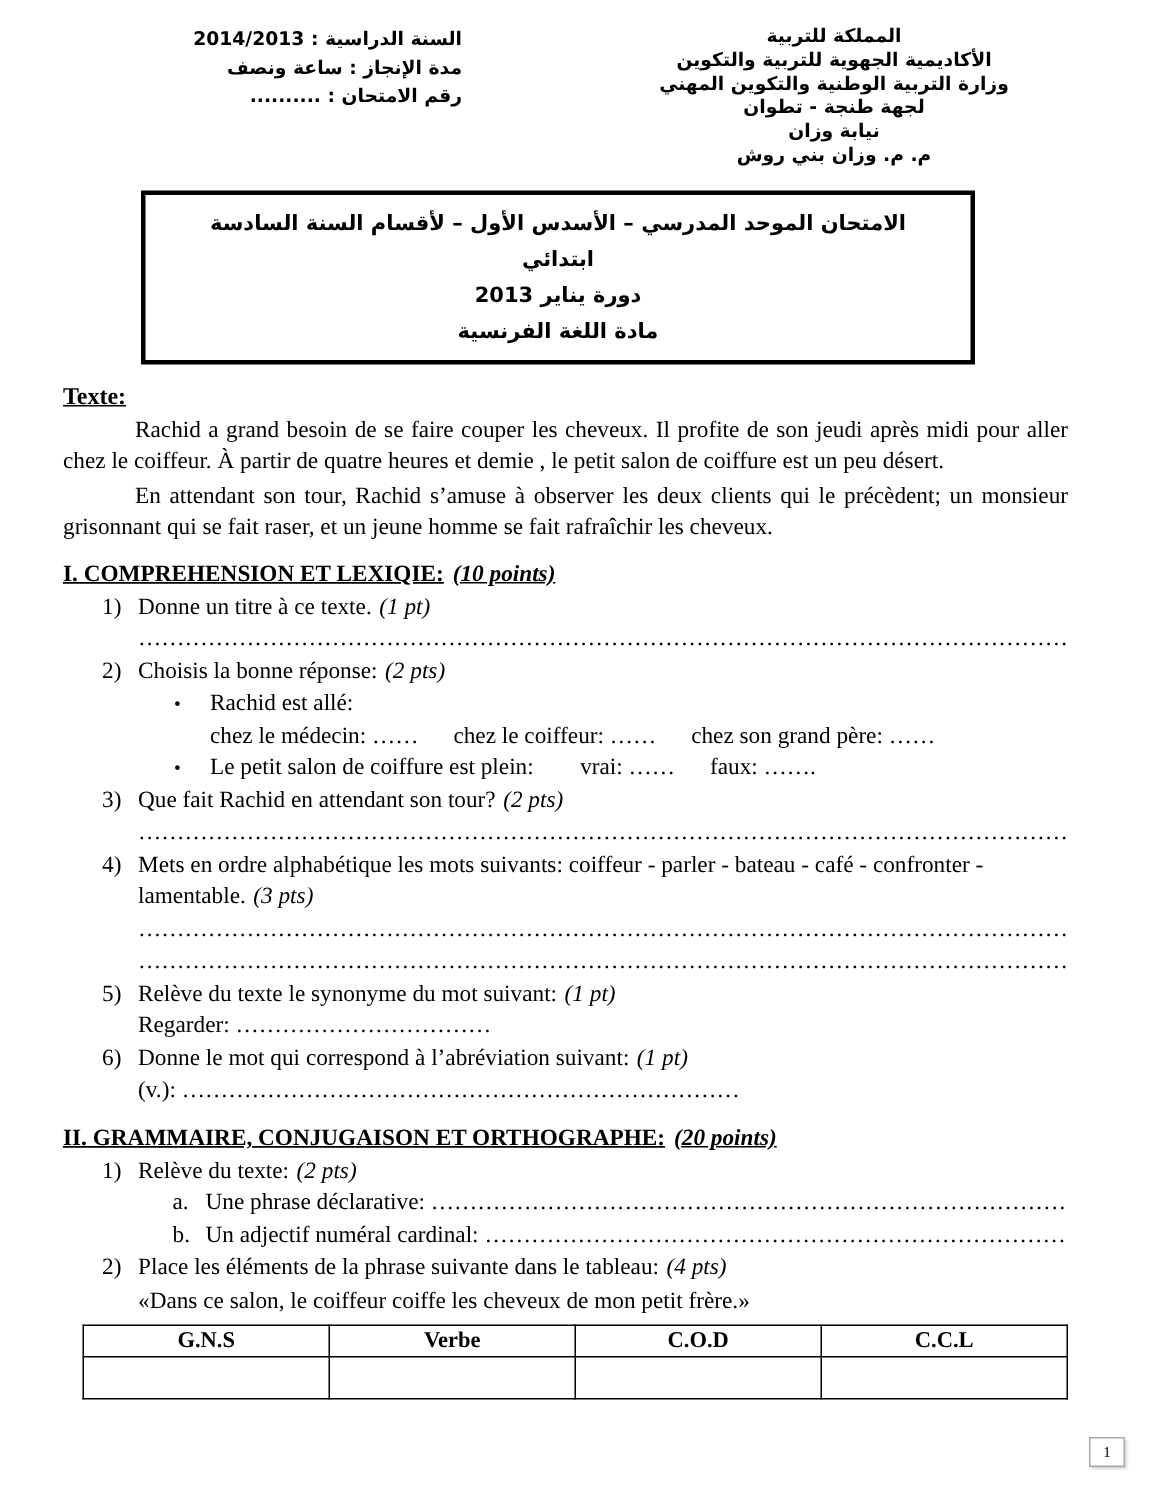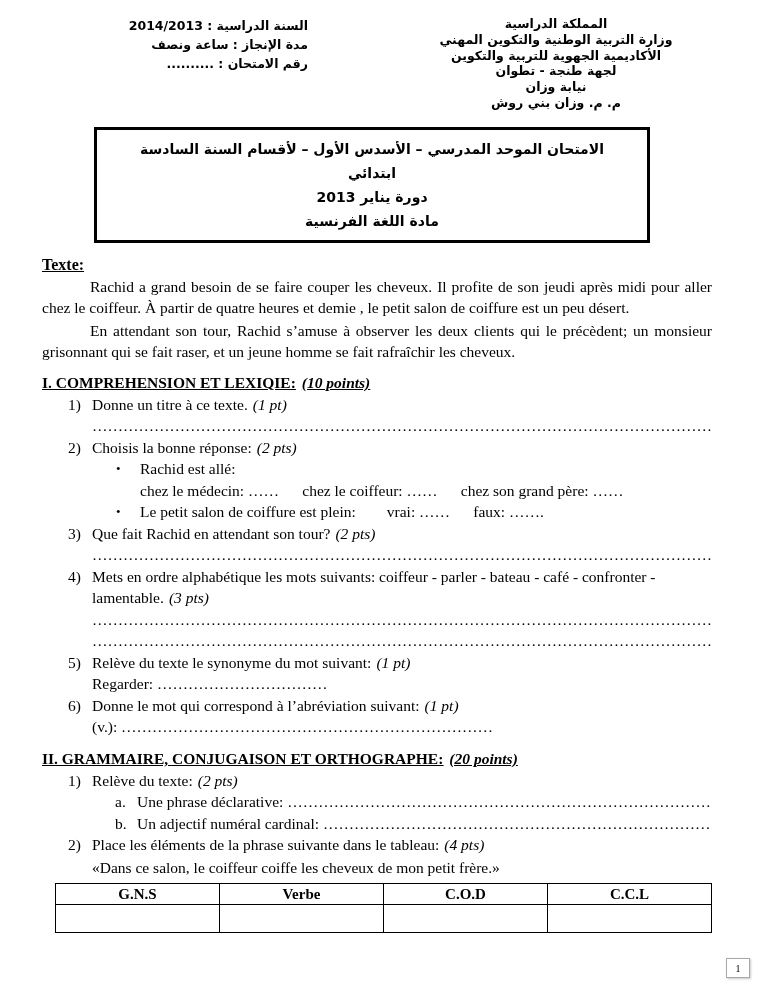--- a/index.html
+++ b/index.html
@@ -59,23 +59,23 @@
 
 <div class="page">
 
   <div class="header">
     <div class="admin">
       <div>السنة الدراسية : 2014/2013</div>
       <div>مدة الإنجاز : ساعة ونصف</div>
       <div>رقم الامتحان : ..........</div>
     </div>
     <div class="ministry">
-      <div>المملكة الدراسية</div>
+      <div>المملكة للتربية</div>
+      <div>الأكاديمية الجهوية للتربية والتكوين</div>
       <div>وزارة التربية الوطنية والتكوين المهني</div>
-      <div>الأكاديمية الجهوية للتربية والتكوين</div>
       <div>لجهة طنجة - تطوان</div>
       <div>نيابة وزان</div>
       <div>م. م. وزان بني روش</div>
     </div>
   </div>
 
   <div class="title-box">
     <div>الامتحان الموحد المدرسي – الأسدس الأول – لأقسام السنة السادسة ابتدائي</div>
     <div>دورة يناير 2013</div>
     <div>مادة اللغة الفرنسية</div>

